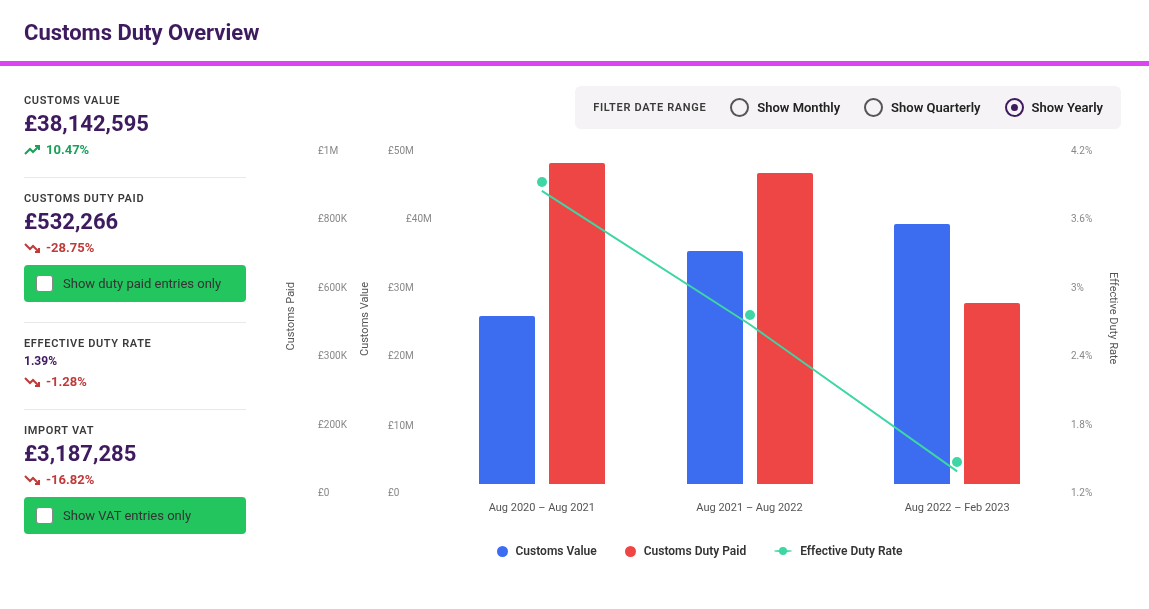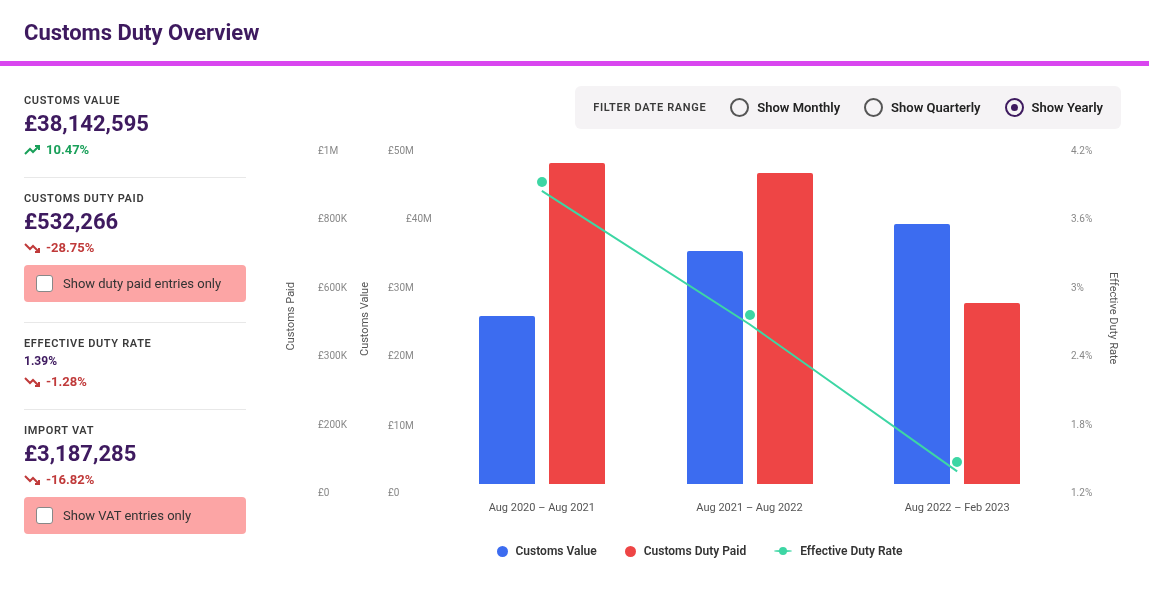--- a/index.html
+++ b/index.html
@@ -59,21 +59,21 @@
   gap: 6px;
 }
 .delta-up { color: #1aa05a; }
 .delta-down { color: #c03a3a; }
 .divider {
   border: none;
   border-top: 1px solid #e8e8e8;
   margin: 14px 0;
 }
 .filter-row {
-  background: #fca5a5;
+  background: #22c55e;
   border-radius: 4px;
   padding: 10px 12px;
   display: flex;
   align-items: center;
   gap: 10px;
   font-size: 13px;
   color: #333;
   margin-top: 10px;
 }
 .checkbox {

